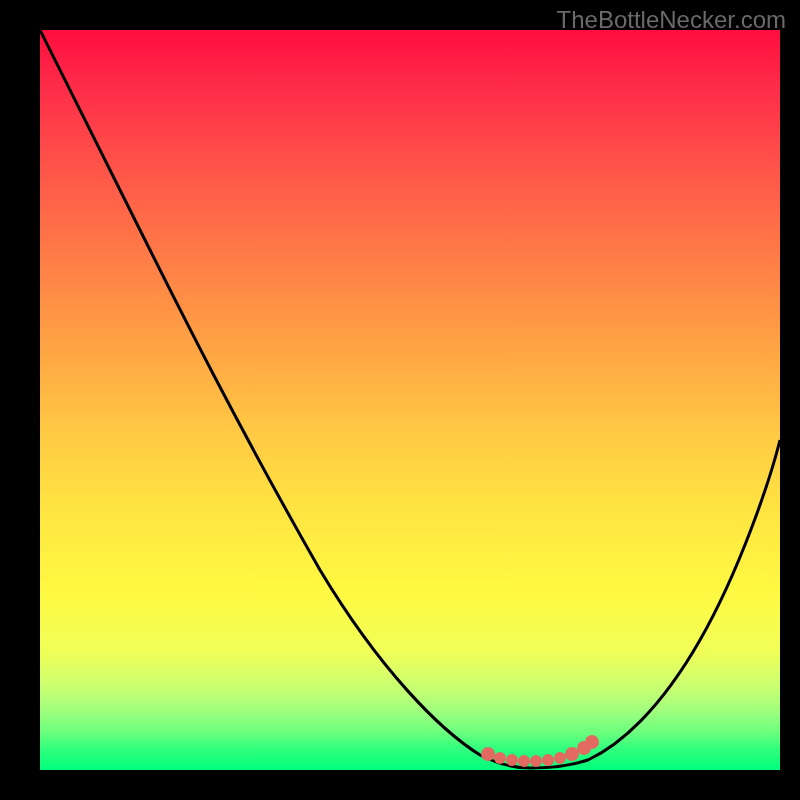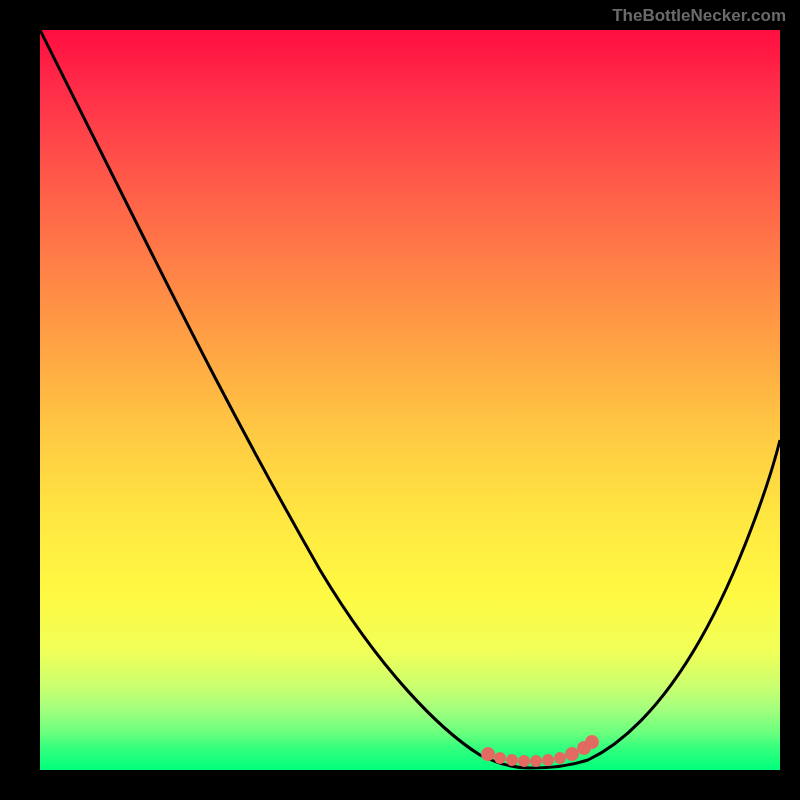--- a/index.html
+++ b/index.html
@@ -1,18 +1,18 @@
 <!DOCTYPE html>
 <html><head>
 <meta charset="utf-8">
 <style>
 *{margin:0;padding:0;box-sizing:border-box}
 body{background:#000;width:800px;height:800px;position:relative;font-family:Arial,sans-serif}
 .canvas{position:absolute;top:0;left:0;width:800px;height:800px;background:#000}
-.watermark{position:absolute;top:6px;right:14px;color:#6a6a6a;font-size:17px;font-weight:700;z-index:10}
+.watermark{position:absolute;top:6px;right:14px;color:#6a6a6a;font-size:24px;font-weight:400;z-index:10}
 .plot{position:absolute;left:40px;top:30px;width:740px;height:740px;background:linear-gradient(to bottom,#ff0e3f 0%,#ff2d49 8%,#ff5249 18%,#ff7a47 30%,#ffa144 42%,#ffc843 54%,#ffe741 66%,#fff942 76%,#f0ff58 84%,#c7ff71 89%,#a0ff7e 92%,#6aff7e 95%,#34ff7d 97%,#00ff7c 100%)}
 .svg-overlay{position:absolute;left:40px;top:30px;width:740px;height:740px}
 </style>
 </head>
 <body>
 
 <div class="canvas">
   <div class="watermark">TheBottleNecker.com</div>
   <div class="plot"></div>
   <svg class="svg-overlay" viewBox="0 0 740 740">

